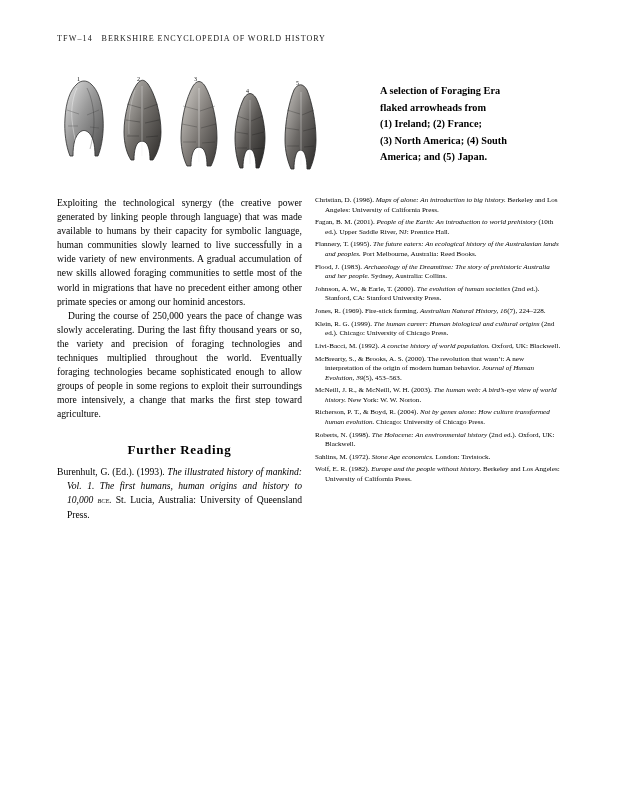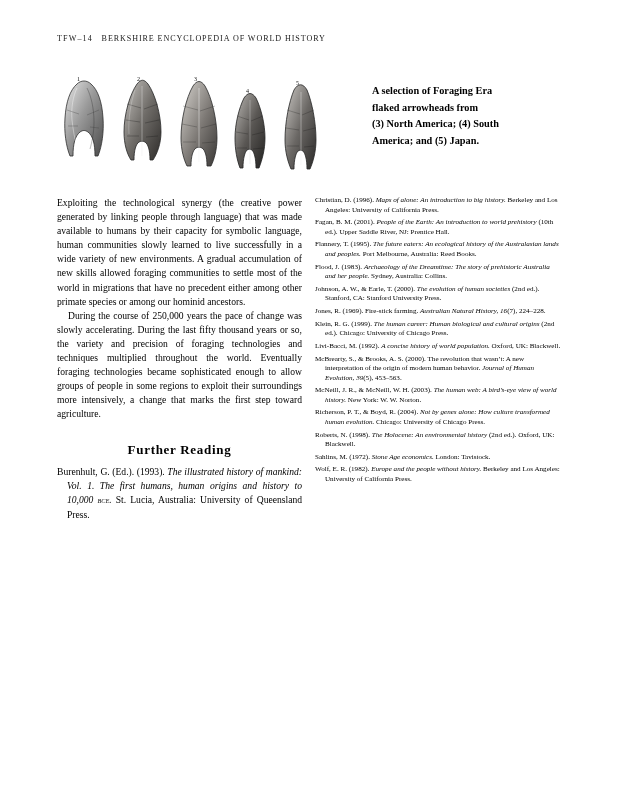--- a/index.html
+++ b/index.html
@@ -49,21 +49,21 @@
     position: absolute;
     left: 372px;
     top: 83px;
     width: 190px;
     font-family: "Liberation Serif", serif;
     font-weight: bold;
     font-size: 10.3px;
     line-height: 16.5px;
     color: #000;
   }
-  .caption div { white-space: nowrap; }
+  .caption div { white-space: nowrap; margin-left: 8px; }
 
   
   .col-left {
     position: absolute;
     left: 57px;
     top: 196px;
     width: 245px;
   }
   .col-left p {
     margin: 0;
@@ -177,20 +177,21 @@
         <path d="M244 22 L244 95" stroke="#eeeeee" stroke-width="0.8" opacity="0.5"></path>
         <path d="M230 40 L243 44 M257 40 L245 45 M229 58 L242 60 M258 58 L246 61 M230 76 L242 76 M257 76 L247 77" stroke="#141414" stroke-width="0.5" opacity="0.5"></path>
       </g>
       <text x="239" y="15" font-family="Liberation Serif, serif" font-size="6" fill="#111">5</text>
     </svg>
   </div>
 
   <div class="caption">
     <div>A selection of Foraging Era</div>
     <div>flaked arrowheads from</div>
+    <div>(1) Ireland; (2) France;</div>
     <div>(3) North America; (4) South</div>
     <div>America; and (5) Japan.</div>
   </div>
 
   <div class="col-left">
     <p>Exploiting the technological synergy (the creative power generated by linking people through language) that was made available to humans by their capacity for symbolic language, human communities slowly learned to live successfully in a wide variety of new environments. A gradual accumulation of new skills allowed foraging communities to settle most of the world in migrations that have no precedent either among other primate species or among our hominid ancestors.</p>
     <p class="indent">During the course of 250,000 years the pace of change was slowly accelerating. During the last fifty thousand years or so, the variety and precision of foraging technologies and techniques multiplied throughout the world. Eventually foraging technologies became sophisticated enough to allow groups of people in some regions to exploit their surroundings more intensively, a change that marks the first step toward agriculture.</p>
 
     <div class="section-title">Further Reading</div>
 

